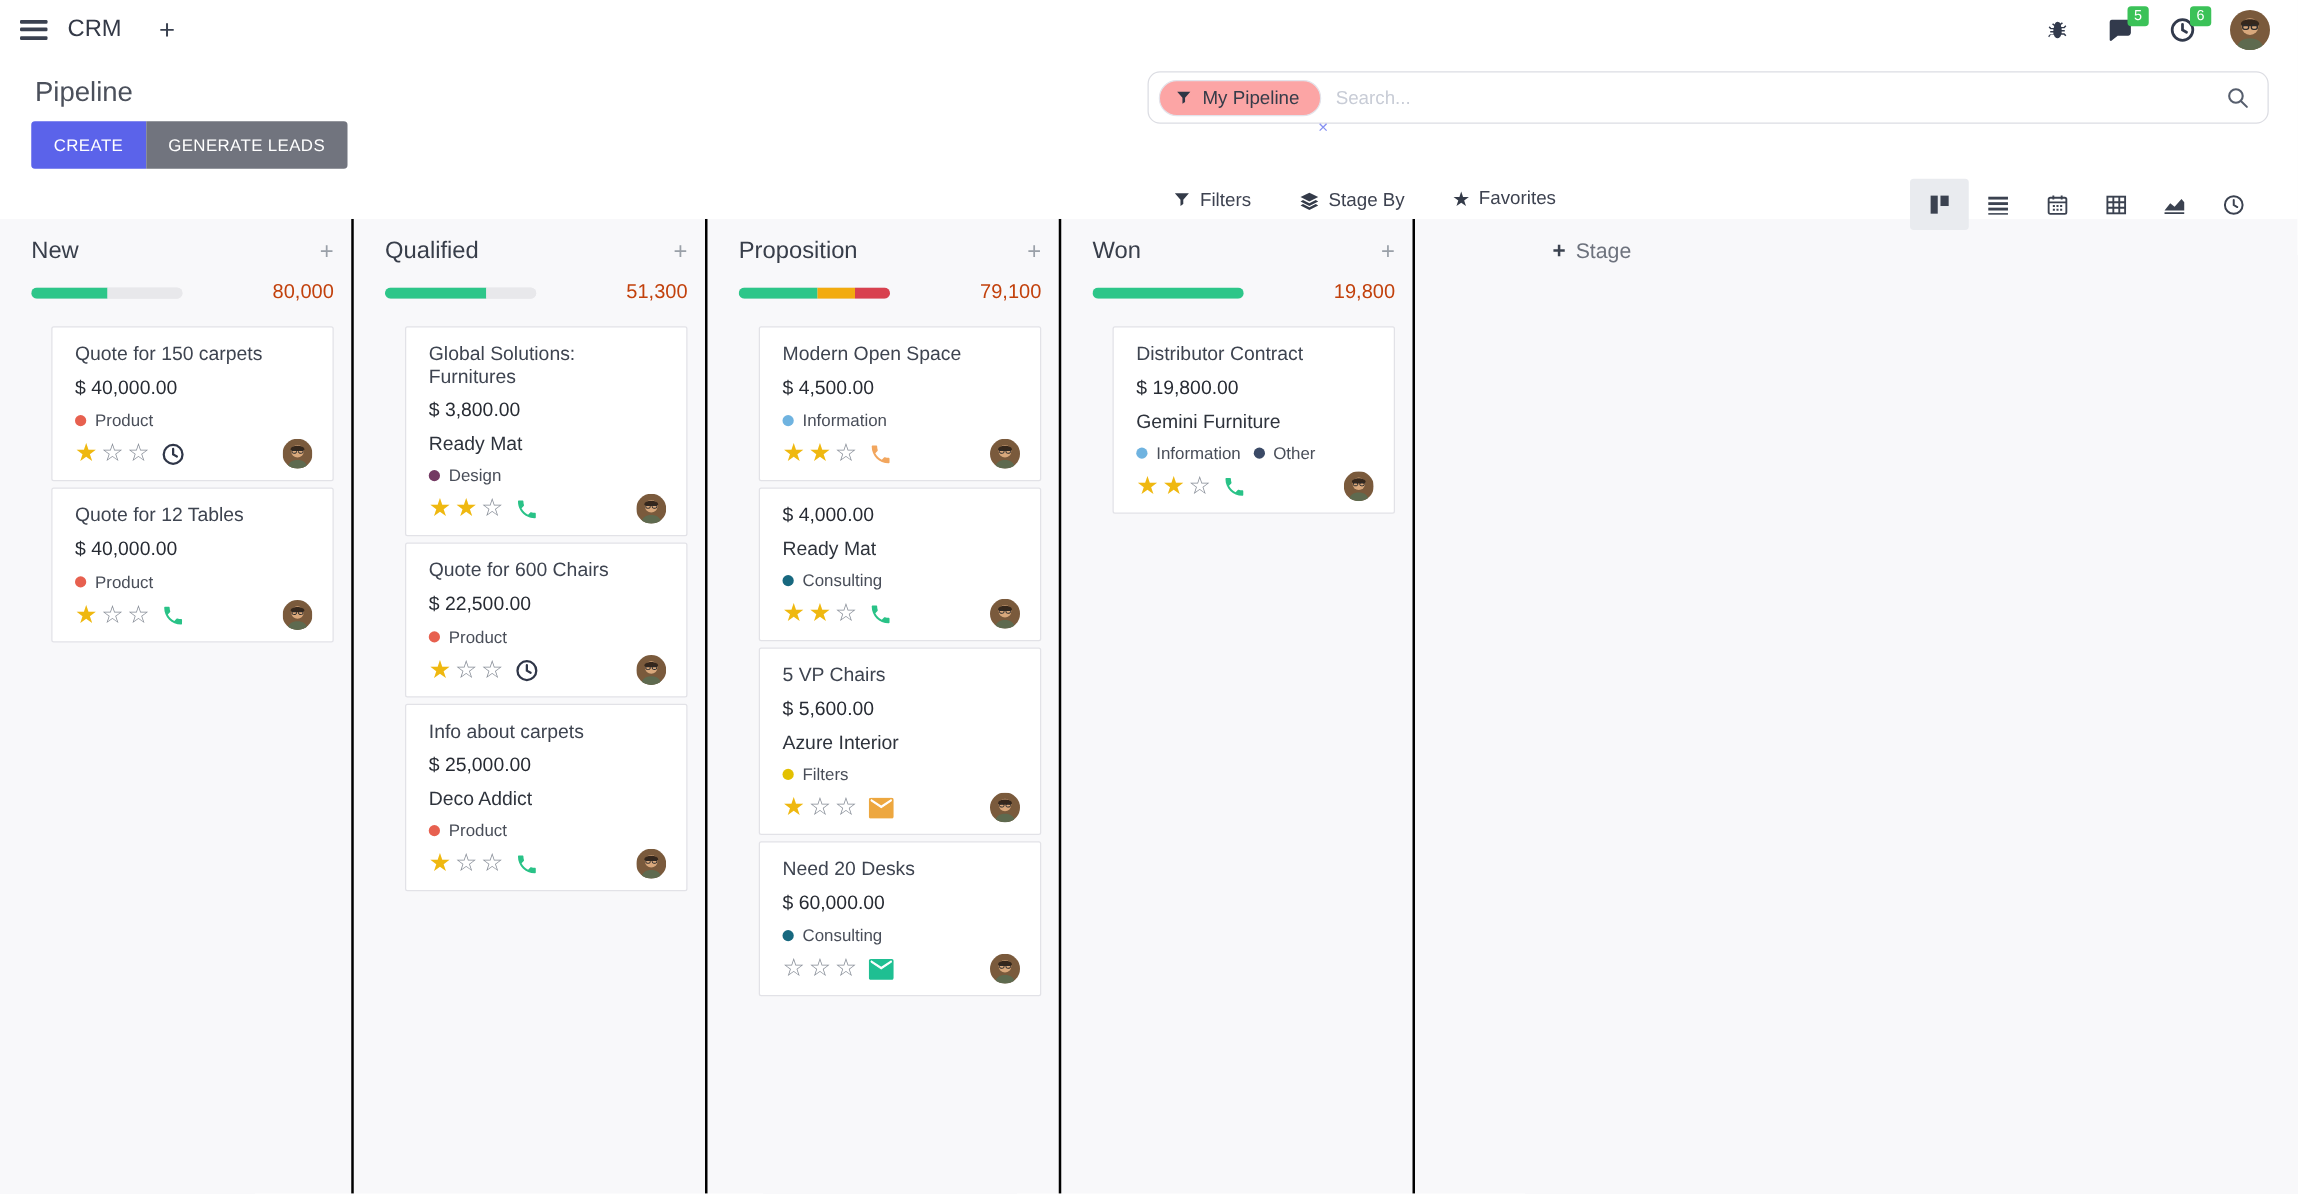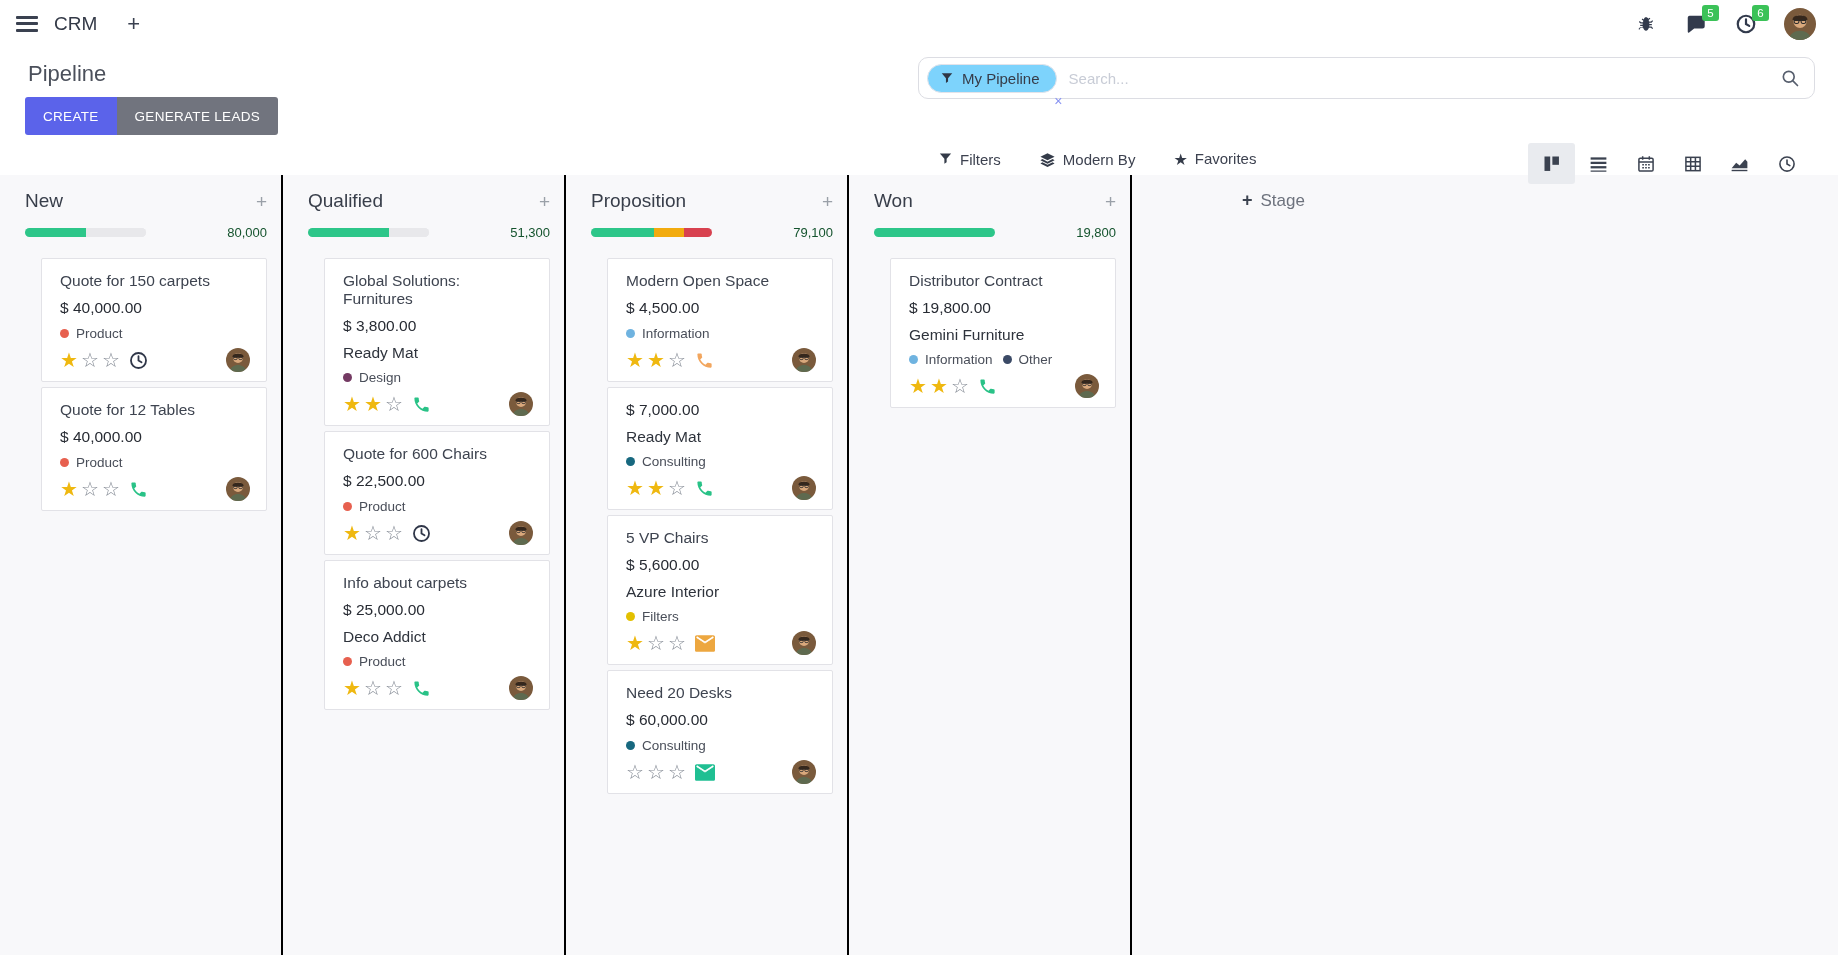--- a/index.html
+++ b/index.html
@@ -23,21 +23,21 @@
   .control-panel { height:128px; background:#fff; position:relative; }
   .page-title { position:absolute; left:28px; top:14px; font-size:22px; color:#4b505b; }
   .btn-group { position:absolute; left:25px; top:50px; display:flex; }
   .btn { height:38px; padding:0 18px; font-size:13.5px; letter-spacing:.3px; color:#fff; border:none; cursor:pointer; font-family:inherit; }
   .btn-create { background:#5b63ea; border-radius:3px 0 0 3px; }
   .btn-generate { background:#71747e; border-radius:0 3px 3px 0; }
 
   .search-box { position:absolute; left:918px; top:10px; width:897px; height:42px; background:#fff;
     border:1px solid #dcdde3; border-radius:10px; display:flex; align-items:center; padding:0 14px 0 8px; }
   .facet-wrap { position:relative; flex:none; }
-  .facet { display:flex; align-items:center; gap:8px; background:#7dd3fc; border:1px solid #e3e3ea;
+  .facet { display:flex; align-items:center; gap:8px; background:#fca5a5; border:1px solid #e3e3ea;
     border-radius:999px; padding:5px 16px 5px 12px; font-size:15px; color:#363c49; cursor:pointer; }
   .facet-x { position:absolute; right:-6px; bottom:-16px; color:#8691f2; font-size:14px; cursor:pointer; }
   .search-input { flex:1; border:none; outline:none; font-size:15px; margin-left:12px; color:#8b5cf6; font-family:inherit; }
   .search-input::placeholder { color:#c8ccd6; }
   .search-mag { flex:none; color:#565e6d; cursor:pointer; display:flex; }
 
   .menus { position:absolute; left:938px; top:103px; display:flex; align-items:center; gap:38px; }
   .menu-item { display:flex; align-items:flex-start; gap:7px; font-size:15px; color:#3d4250; cursor:pointer; }
   .menu-item svg, .menu-item .glyph { color:#343b49; }
   .glyph-star { font-size:16px; }
@@ -49,21 +49,21 @@
   
   .kanban { height:780px; background:#f8f8fa; display:flex; align-items:stretch; overflow:hidden; }
   .kcol { width:283px; flex:none; border-right:2px solid #000000; padding:15px 16px 0 25px; }
   .kcol-inner { width:242px; }
   .kcol-head { display:flex; align-items:center; justify-content:space-between; }
   .kcol-name { font-size:19px; color:#383e4a; }
   .kcol-plus { color:#9aa0a8; font-size:19px; cursor:pointer; line-height:1; }
   .kcol-progressrow { margin-top:13px; display:flex; align-items:center; justify-content:space-between; }
   .pbar { width:121px; height:9px; border-radius:5px; background:#e8e8eb; overflow:hidden; display:flex; cursor:pointer; }
   .pbar span { height:100%; }
-  .kcol-total { font-size:13px; color:#14532d; }
+  .kcol-total { font-size:16px; color:#c2410c; }
   .cards { margin-top:18px;margin-left:16px; }
   .kcard { background:#fff; border:1px solid #e2e2e7; border-radius:2px; padding:13px 16px 9px 18px; margin-bottom:5px; cursor:pointer; }
   .kcard-title { font-size:15.5px; color:#3e4450; margin-bottom:9px; }
   .kcard-amount { font-size:15.5px; color:#272b33; margin-bottom:9px; }
   .kcard-partner { font-size:15.5px; color:#2e333c; margin-bottom:8px; }
   .kcard-tags { display:flex; align-items:center; gap:10px; margin-bottom:7px; }
   .ktag { display:flex; align-items:center; gap:7px; font-size:13.5px; color:#494e59; }
   .ktag i { width:9px; height:9px; border-radius:50%; flex:none; }
   .kcard-bottom { display:flex; align-items:center; margin-top:2px; }
   .stars { display:flex; align-items:center; gap:3px; cursor:pointer; }
@@ -152,21 +152,21 @@
           <path d="M3 4h18l-7.2 8.4V18l-3.6 2.4v-8L3 4z"></path>
         </svg>
       <span>Filters</span>
     </div>
     <div class="menu-item">
       <svg width="17" height="17" viewBox="0 0 24 24" fill="currentColor">
           <path d="M12 3l10 5-10 5L2 8l10-5z"></path>
           <path d="M4.8 11.4L12 15l7.2-3.6L22 13l-10 5-10-5 2.8-1.6z"></path>
           <path d="M4.8 15.9L12 19.5l7.2-3.6L22 17.5l-10 5-10-5 2.8-1.6z"></path>
         </svg>
-      <span>Modern By</span>
+      <span>Stage By</span>
     </div>
     <div class="menu-item">
       <span class="glyph glyph-star">★</span>
       <span>Favorites</span>
     </div>
   </div>
 
   <div class="view-switcher">
     <div class="vs-btn active">
       <svg width="21" height="21" viewBox="0 0 24 24" fill="currentColor">
@@ -447,21 +447,21 @@
                   <circle cx="12" cy="10" r="5" fill="#d9a87c"></circle>
                   <path d="M6.5 8.5c0-4 11-4 11 0l-1 1.2H7.5z" fill="#35271c"></path>
                   <rect x="7.6" y="9" width="3.6" height="2.6" rx="1.2" fill="none" stroke="#2c2c2c" stroke-width="0.8"></rect>
                   <rect x="12.8" y="9" width="3.6" height="2.6" rx="1.2" fill="none" stroke="#2c2c2c" stroke-width="0.8"></rect>
                   <path d="M4 24c0-5 4-7 8-7s8 2 8 7z" fill="#5e6a4f"></path>
                 </svg></span>
     </div>
   </div>
 
   <div class="kcard">
-    <div class="kcard-amount">$ 7,000.00</div>
+    <div class="kcard-amount">$ 4,000.00</div>
     <div class="kcard-partner">Ready Mat</div>
     <div class="kcard-tags">
               <span class="ktag">
                 <i style="background: rgb(23, 104, 127);"></i>
                 <span>Consulting</span>
               </span>
             </div>
     <div class="kcard-bottom">
       <div class="stars">
                 <span class="star on">★</span>

